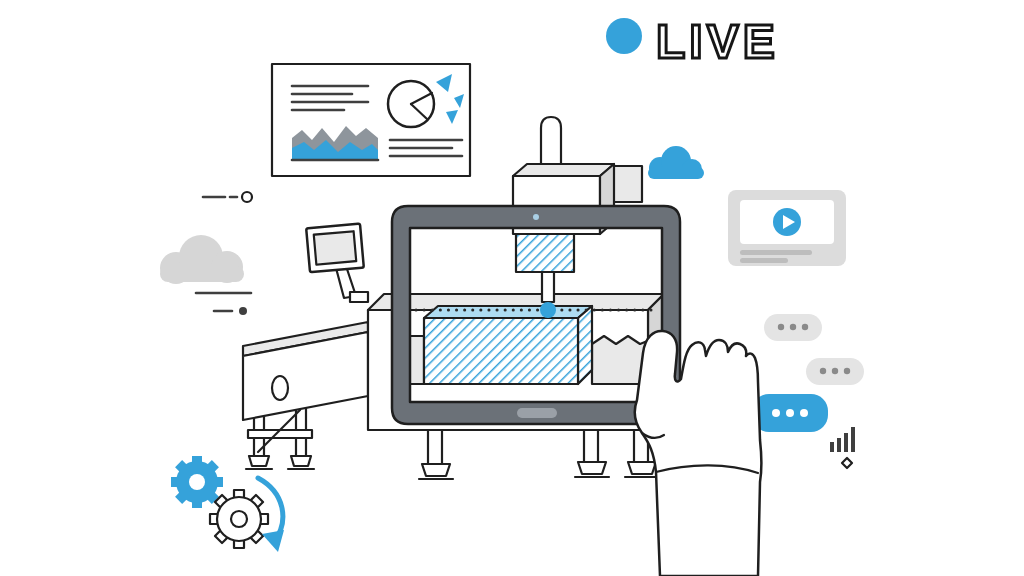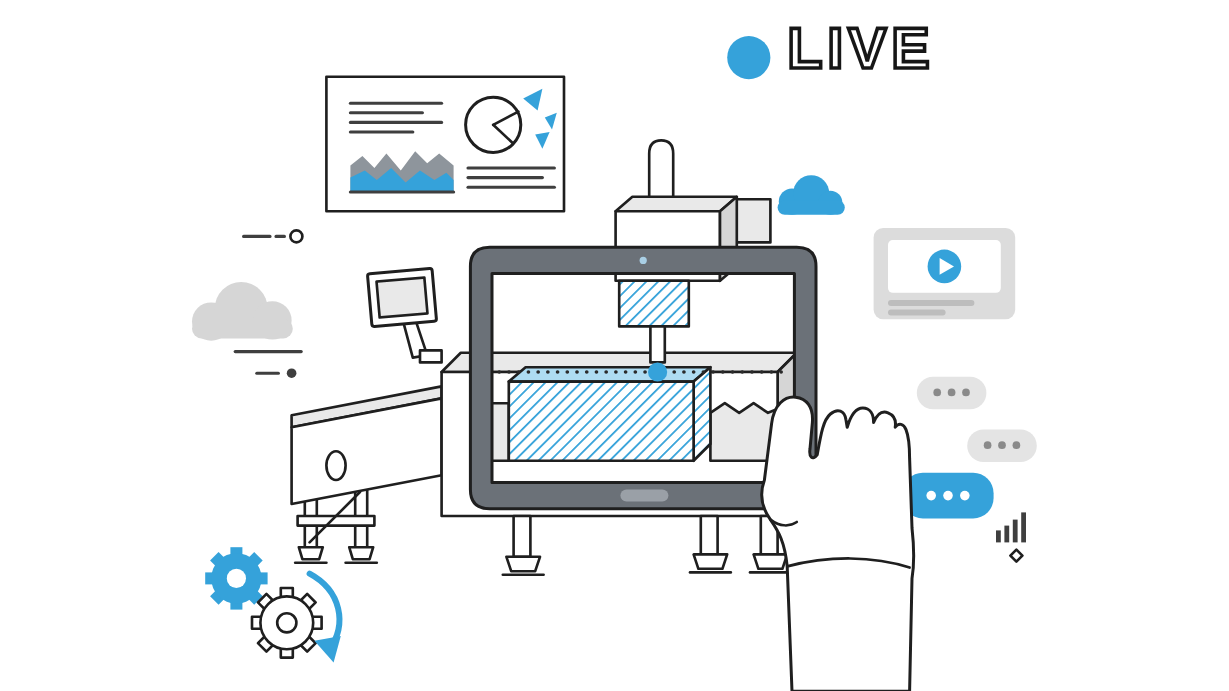--- a/index.html
+++ b/index.html
@@ -1,20 +1,20 @@
 <!DOCTYPE html>
 <html style="--accent-blue: #35a2da; --light-blue: #aedcf2; --outline: #1f1f1f; --light-gray: #e9e9e9; --mid-gray: #d6d6d6; --card-gray: #dcdcdc; --bubble-gray: #e4e4e4; --dot-gray: #8a8a8a; --line-gray: #3f3f3f; --chart-dark-gray: #8e959c; --tablet-frame: #6b7178; --white: #ffffff;"><head>
 <meta charset="utf-8">
 <style>
   html,body{margin:0;padding:0;background:#fff;}
   .stage{position:relative;width:1024px;height:576px;background:#fff;overflow:hidden;
          font-family:"Liberation Sans",sans-serif;}
   .stage svg{position:absolute;left:0;top:0;}
   
-  .live-badge{position:absolute;left:606px;top:18px;display:flex;align-items:flex-end;gap:14px;}
+  .live-badge{position:absolute;left:606px;top:18px;display:flex;align-items:flex-start;gap:14px;}
   .live-dot{width:36px;height:36px;border-radius:50%;background:var(--accent-blue,#35a2da);}
   .live-label{font-size:48px;font-weight:900;letter-spacing:4px;color:#ffffff;
               -webkit-text-stroke:3px #161616;line-height:1;}
   
   .ol{stroke:var(--outline,#1f1f1f);stroke-width:2.2;stroke-linejoin:round;stroke-linecap:round;}
   .ol25{stroke:var(--outline,#1f1f1f);stroke-width:2.5;stroke-linejoin:round;stroke-linecap:round;}
   .f-white{fill:#ffffff;}
   .f-none{fill:none;}
   .f-lgray{fill:var(--light-gray,#e9e9e9);}
   .f-mgray{fill:var(--mid-gray,#d6d6d6);}

